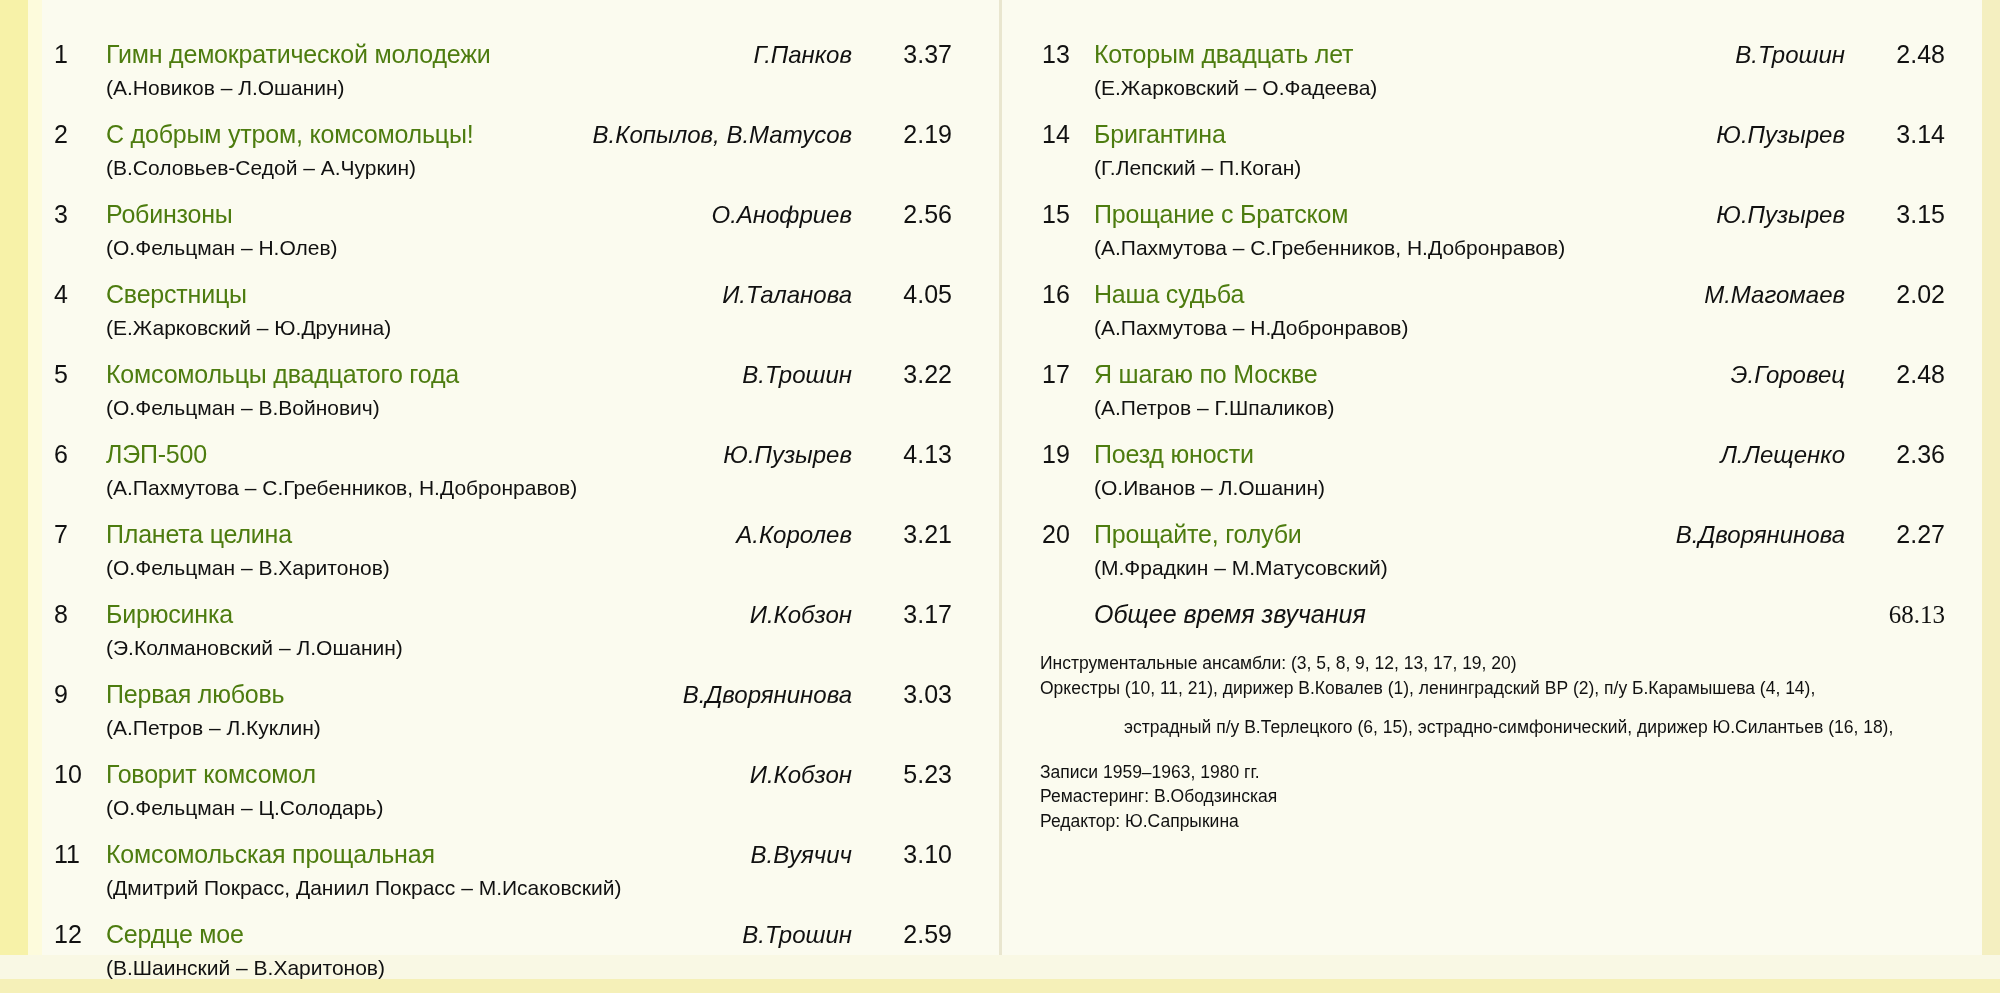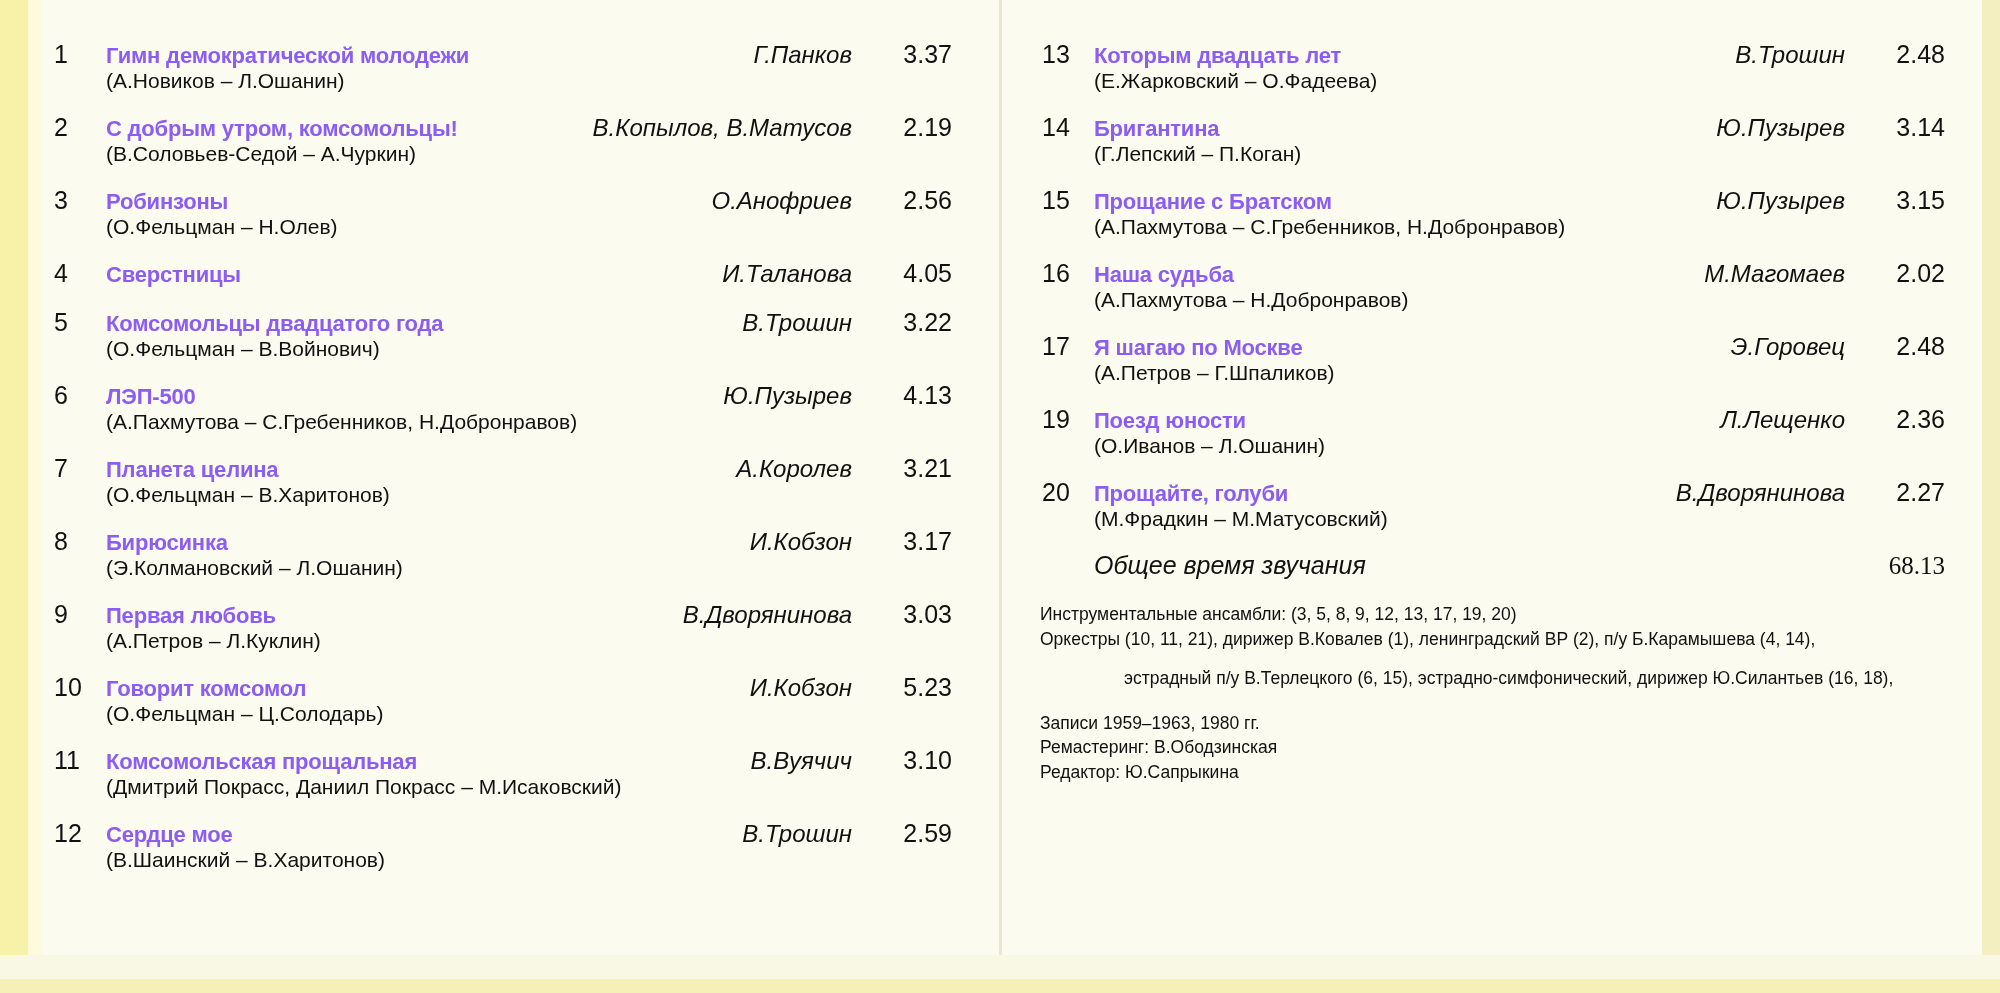--- a/index.html
+++ b/index.html
@@ -77,23 +77,23 @@
   }
   .num {
     width: 52px;
     flex: 0 0 52px;
     font-size: 25px;
     color: #111;
     text-align: left;
     padding-left: 2px;
   }
   .title {
-    font-size: 22px;
-    font-weight: bold;
-    color: #8b5cf6;
+    font-size: 25px;
+    font-weight: normal;
+    color: #4d7c0f;
     flex: 0 0 auto;
     letter-spacing: -0.2px;
   }
   .spacer { flex: 1 1 auto; }
   .performer {
     font-size: 24px;
     font-style: italic;
     color: #111;
     flex: 0 0 auto;
     padding-right: 26px;
@@ -102,20 +102,21 @@
   .time {
     font-size: 25px;
     color: #111;
     flex: 0 0 auto;
     width: 74px;
     text-align: right;
   }
   .authors {
     font-size: 21px;
     color: #111;
+    margin-top: 7px;
     padding-left: 54px;
   }
 
   .total-line {
     display: flex;
     align-items: baseline;
     margin-top: 10px;
     margin-bottom: 22px;
   }
   .total-label {
@@ -190,20 +191,21 @@
     </div>
 
     <div class="track">
       <div class="track-line">
         <span class="num">4</span>
         <span class="title">Сверстницы</span>
         <span class="spacer"></span>
         <span class="performer">И.Таланова</span>
         <span class="time">4.05</span>
       </div>
+      <div class="authors">(Е.Жарковский – Ю.Друнина)</div>
     </div>
 
     <div class="track">
       <div class="track-line">
         <span class="num">5</span>
         <span class="title">Комсомольцы двадцатого года</span>
         <span class="spacer"></span>
         <span class="performer">В.Трошин</span>
         <span class="time">3.22</span>
       </div>

